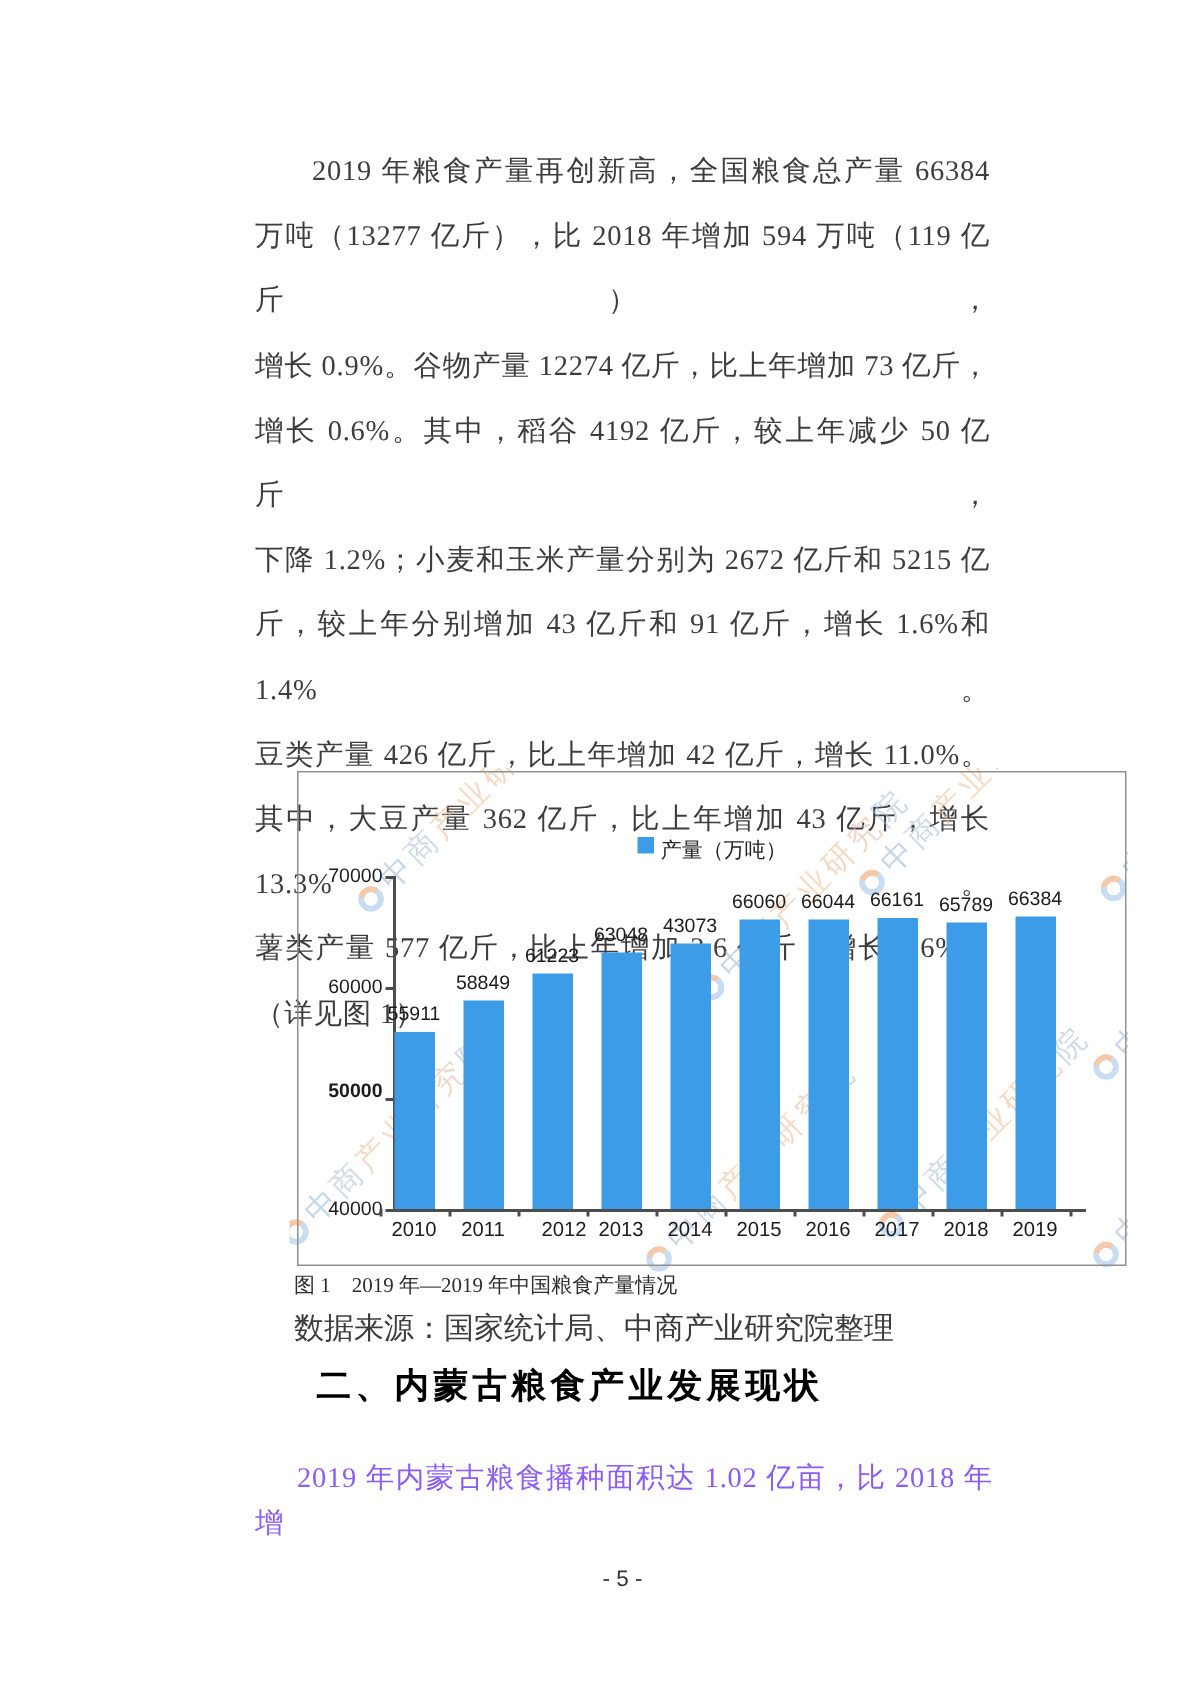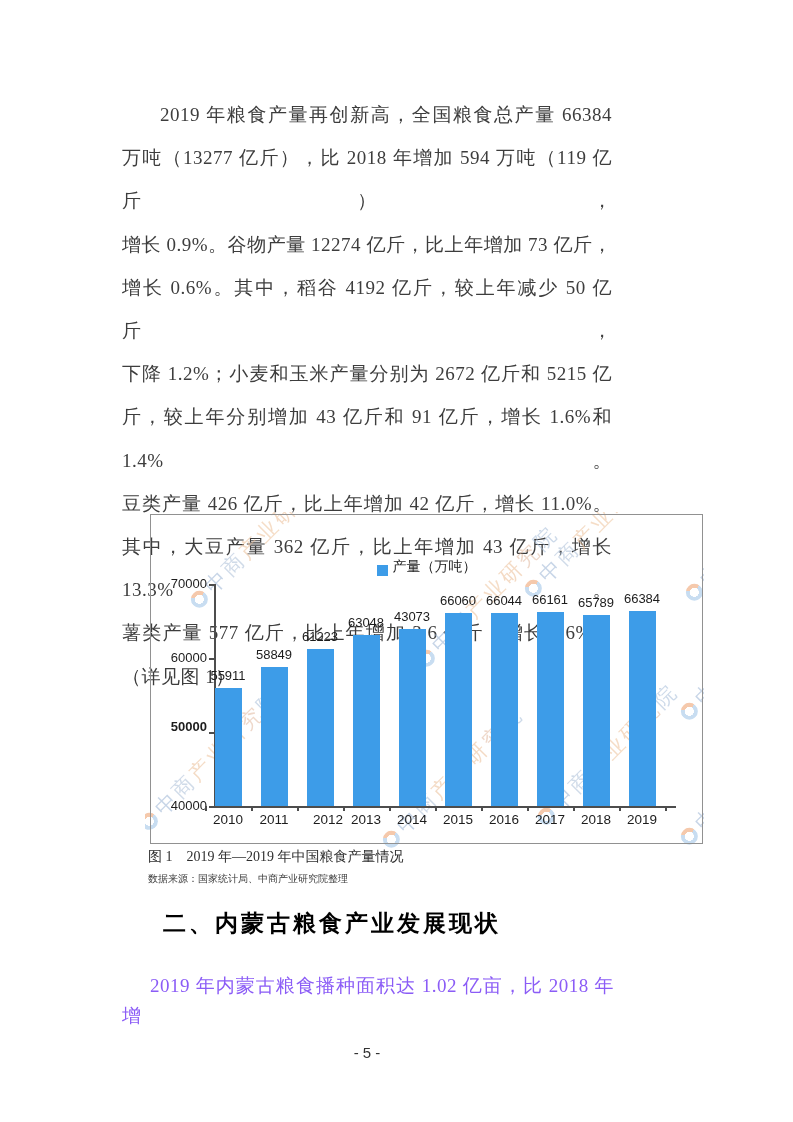--- a/index.html
+++ b/index.html
@@ -1,18 +1,18 @@
 <!DOCTYPE html>
 <html><head>
 <meta charset="utf-8">
 <style>
   html,body { margin:0; padding:0; background:#ffffff; }
   .page {
     position:relative; width:704px; height:1122px; background:#ffffff;
-    overflow:hidden; font-family:"Liberation Serif","DejaVu Serif",serif;
+    overflow:hidden; font-family:"Liberation Serif","DejaVu Serif",serif;margin-left:48px;
   }
 
   
   .para1 {
     position:absolute; left:122px; top:93px; width:490px;
     font-size:19px; color:#3d3d3d; line-height:43.2px;
     letter-spacing:0.5px;
   }
   .para1 .pline { text-align:justify; text-align-last:justify; white-space:nowrap0; }
   .para1 .pline.indent { text-indent:38px; }
@@ -41,21 +41,21 @@
     position:absolute; left:150px; top:514px; width:551px; height:328px;
     border:1px solid #919191; background:transparent; z-index:2;
     font-family:"Liberation Sans","DejaVu Sans",sans-serif;
   }
   .chart-title {
     position:absolute; left:0; top:11px; width:100%; text-align:center;
     font-size:16px; font-weight:bold; color:#000; letter-spacing:1px;
   }
   .chart-legend {
     position:absolute; left:0; top:43px; width:100%;
-    display:flex; justify-content:center; align-items:flex-end; gap:5px;
+    display:flex; justify-content:center; align-items:flex-start; gap:5px;
     font-size:14px; color:#222;
   }
   .legend-swatch { width:11px; height:11px; display:inline-block; }
   .plot { position:absolute; left:0; top:0; width:100%; height:100%; }
   .axis-line { position:absolute; background:#4d4d4d; }
   .tick { position:absolute; background:#4d4d4d; }
   .ylab {
     position:absolute; width:56px; text-align:right; font-size:13px; color:#1c1c1c;
   }
   .xlab {
@@ -65,21 +65,21 @@
   .bar-val {
     position:absolute; width:56px; text-align:center; font-size:13px; color:#1c1c1c;
   }
 
   
   .fig-caption {
     position:absolute; left:148px; top:848px; font-size:14px; color:#2e2e2e;
     font-family:"Liberation Serif","DejaVu Serif",serif; z-index:2;
   }
   .fig-source {
-    position:absolute; left:148px; top:872px; font-size:10px; color:#3c3c3c;
+    position:absolute; left:148px; top:872px; font-size:20px; color:#3c3c3c;
     font-family:"Liberation Sans","DejaVu Sans",sans-serif; z-index:2;
   }
   .sec-heading {
     position:absolute; left:163px; top:908px; font-size:23px; font-weight:bold;
     color:#000; letter-spacing:3px;
     font-family:"Liberation Sans","DejaVu Sans",sans-serif; z-index:2;
   }
   .para2 {
     position:absolute; left:122px; top:971px; width:492px;
     font-size:19px; color:#8b5cf6; line-height:30px; letter-spacing:0.5px;

